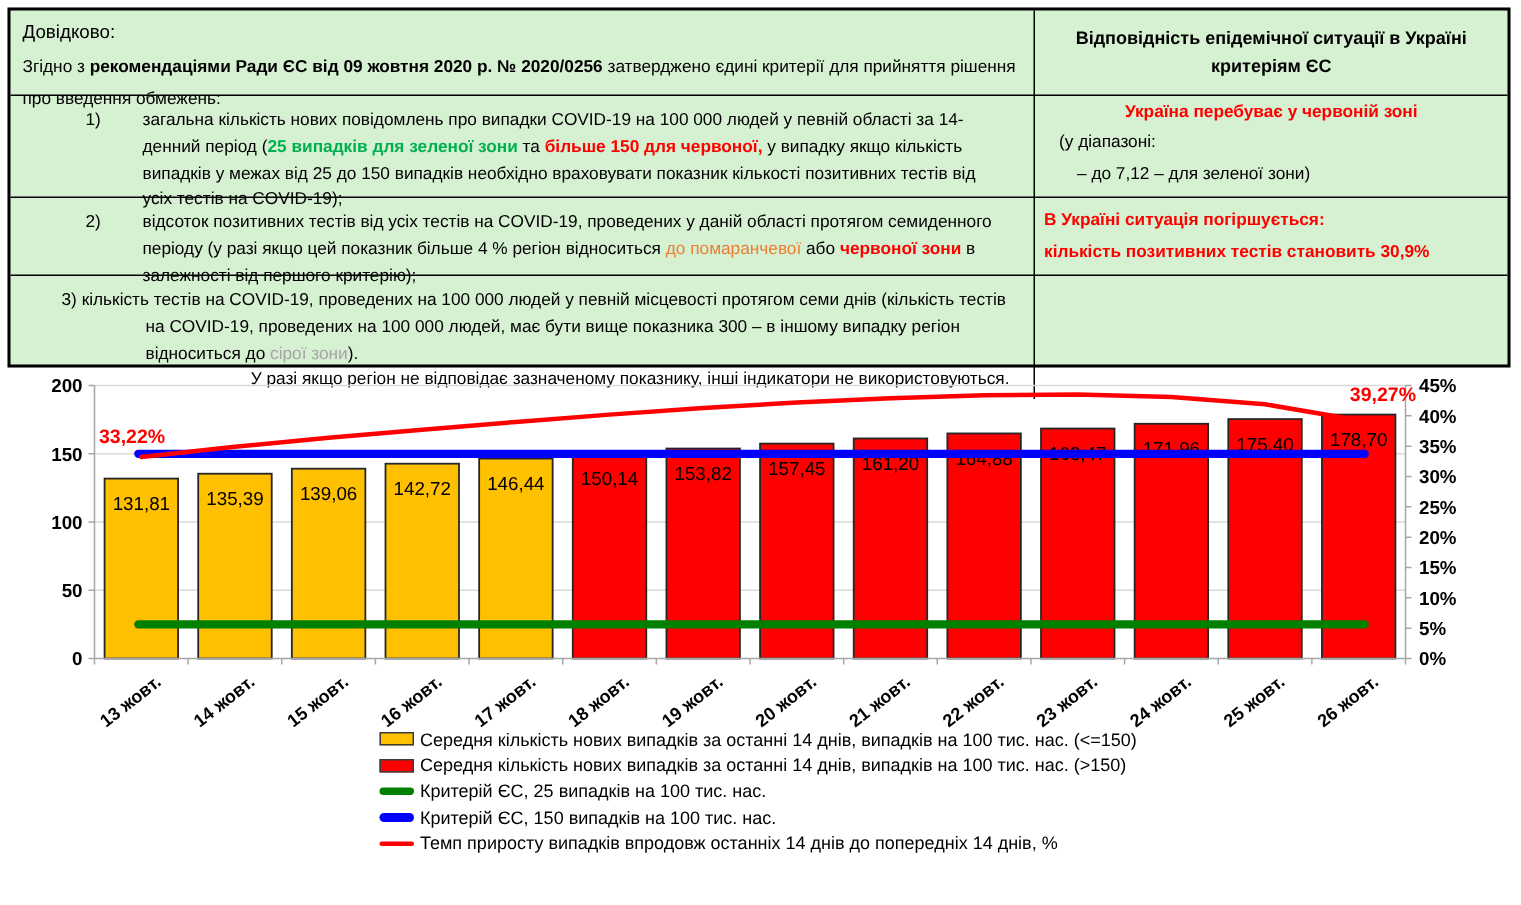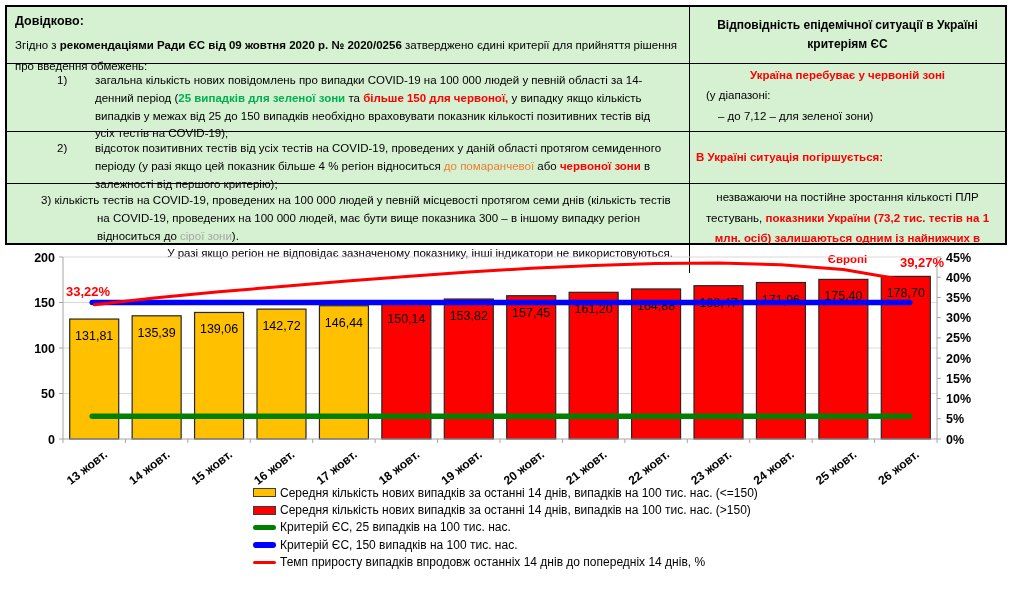--- a/index.html
+++ b/index.html
@@ -10,21 +10,21 @@
   #crit-table{
     position:absolute;left:5px;top:5px;width:1002px;height:240px;
     border:2px solid #000;background:#d6f0d2;
     display:grid;grid-template-columns:683px 1fr;
     grid-template-rows:57px 68px 52px 1fr;
     font-size:11.5px;line-height:1.55;box-sizing:border-box;
   }
   .cell{box-sizing:border-box;border-bottom:1.5px solid #000;border-right:1.5px solid #000;padding:3px 6px;}
   .cell.last-row{border-bottom:none;}
   .cell.right-col{border-right:none;display:flex;flex-direction:column;justify-content:center;}
-  .hdr-left .title{font-weight:bold;font-size:12.5px;margin:2px 0 4px 2px;}
+  .hdr-left .title{font-weight:normal;font-size:12.5px;margin:2px 0 4px 2px;}
   .hdr-left .intro{margin-left:2px;line-height:1.75;}
   .hdr-right{font-weight:bold;text-align:center;font-size:12px;line-height:1.6;}
   .crit-row{display:flex;padding-top:5px;}
   .crit-num{flex:0 0 38px;padding-left:44px;box-sizing:content-box;}
   .crit-body{flex:1;padding-right:10px;}
   .hang{padding:5px 10px 0 84px;text-indent:-56px;}
   .hang .para2{text-indent:0;margin-top:0;text-align:right;}
   .bold{font-weight:bold;}
   .txt-green{color:#00b050;font-weight:bold;}
   .txt-redb{color:#ff0000;font-weight:bold;}
@@ -87,33 +87,31 @@
     <div class="cell">
       <div class="crit-row">
         <div class="crit-num">2)</div>
         <div class="crit-body"><span>відсоток позитивних тестів від усіх тестів на COVID-19, проведених у даній області протягом семиденного періоду (у разі якщо цей показник більше 4 % регіон відноситься </span><span class="txt-orange">до помаранчевої</span><span> або </span><span class="txt-redb">червоної зони</span><span> в залежності від першого критерію);</span></div>
       </div>
     </div>
 
     <div class="cell right-col">
       <div class="status-center">
         <div>В Україні ситуація погіршується:</div>
+        <div>кількість позитивних тестів становить 30,9%</div>
       </div>
     </div>
 
     <div class="cell last-row">
       <div class="hang">
         <div><span class="num3">3)</span><span> </span><span>кількість тестів на COVID-19, проведених на 100 000 людей у певній місцевості протягом семи днів (кількість тестів на COVID-19, проведених на 100 000 людей, має бути вище показника 300 – в іншому випадку регіон відноситься до </span><span class="txt-gray">сірої зони</span><span>).</span></div>
         <div class="para2">У разі якщо регіон не відповідає зазначеному показнику, інші індикатори не використовуються.</div>
       </div>
     </div>
 
-    <div class="cell right-col last-row">
-      <div class="mixed-center"><span>незважаючи на постійне зростання кількості ПЛР тестувань, </span><span class="txt-redb">показники України (73,2 тис. тестів на 1 млн. осіб) залишаються одним із найнижчих в Європі</span></div>
-    </div>
   </div>
 
   <div id="chart-wrap">
     <svg id="chart-svg" width="1014" height="245" viewBox="0 0 1014 245">
         <line x1="63" y1="143.5" x2="937" y2="143.5" stroke="#d9d9d9" stroke-width="1"></line>
         <line x1="63" y1="98" x2="937" y2="98" stroke="#d9d9d9" stroke-width="1"></line>
         <line x1="63" y1="52.5" x2="937" y2="52.5" stroke="#d9d9d9" stroke-width="1"></line>
         <line x1="63" y1="7" x2="937" y2="7" stroke="#d9d9d9" stroke-width="1"></line>
         <rect x="69.71428571428572" y="69.0529" width="49" height="119.9471" fill="#FFC000" stroke="#262626" stroke-width="1.2"></rect>
         <text x="94.21428571428572" y="90.0529" class="bar-label" text-anchor="middle">131,81</text>

